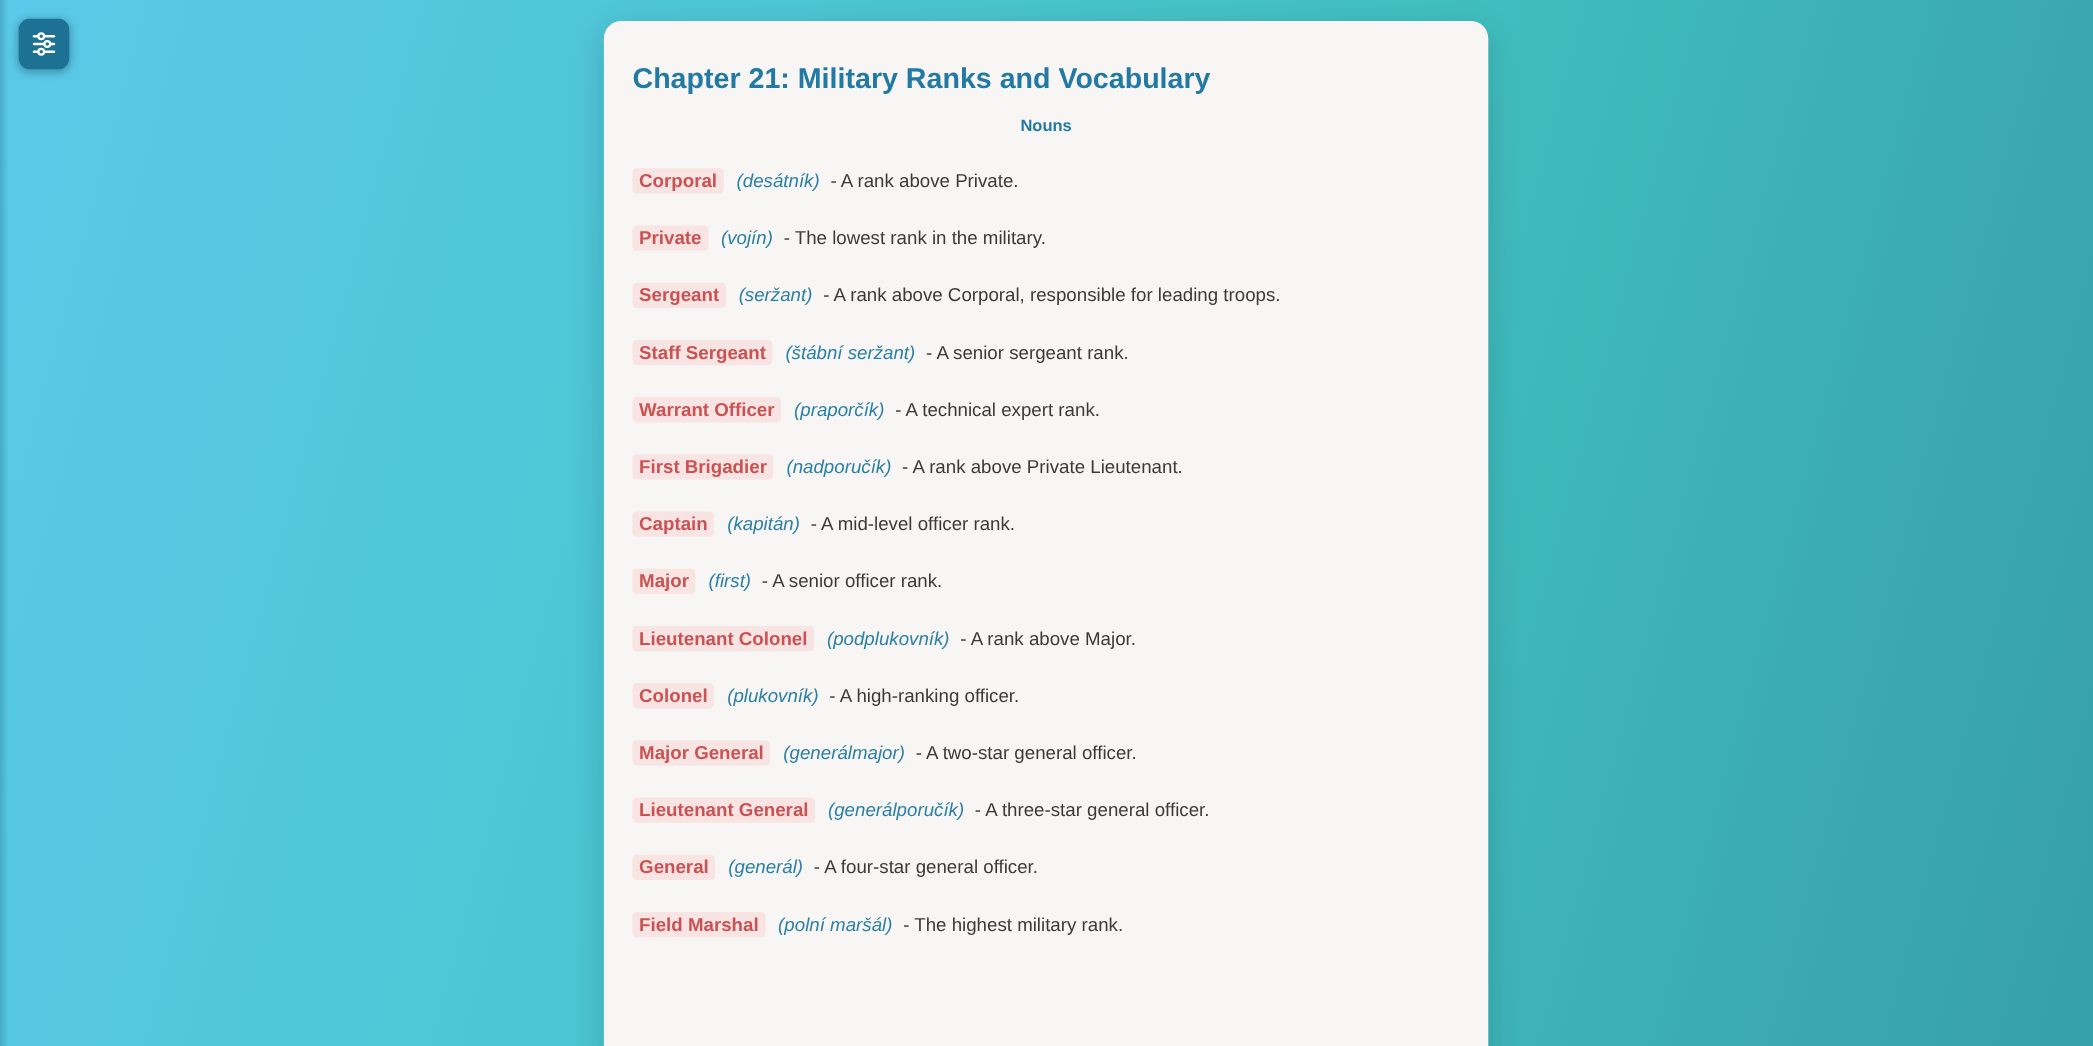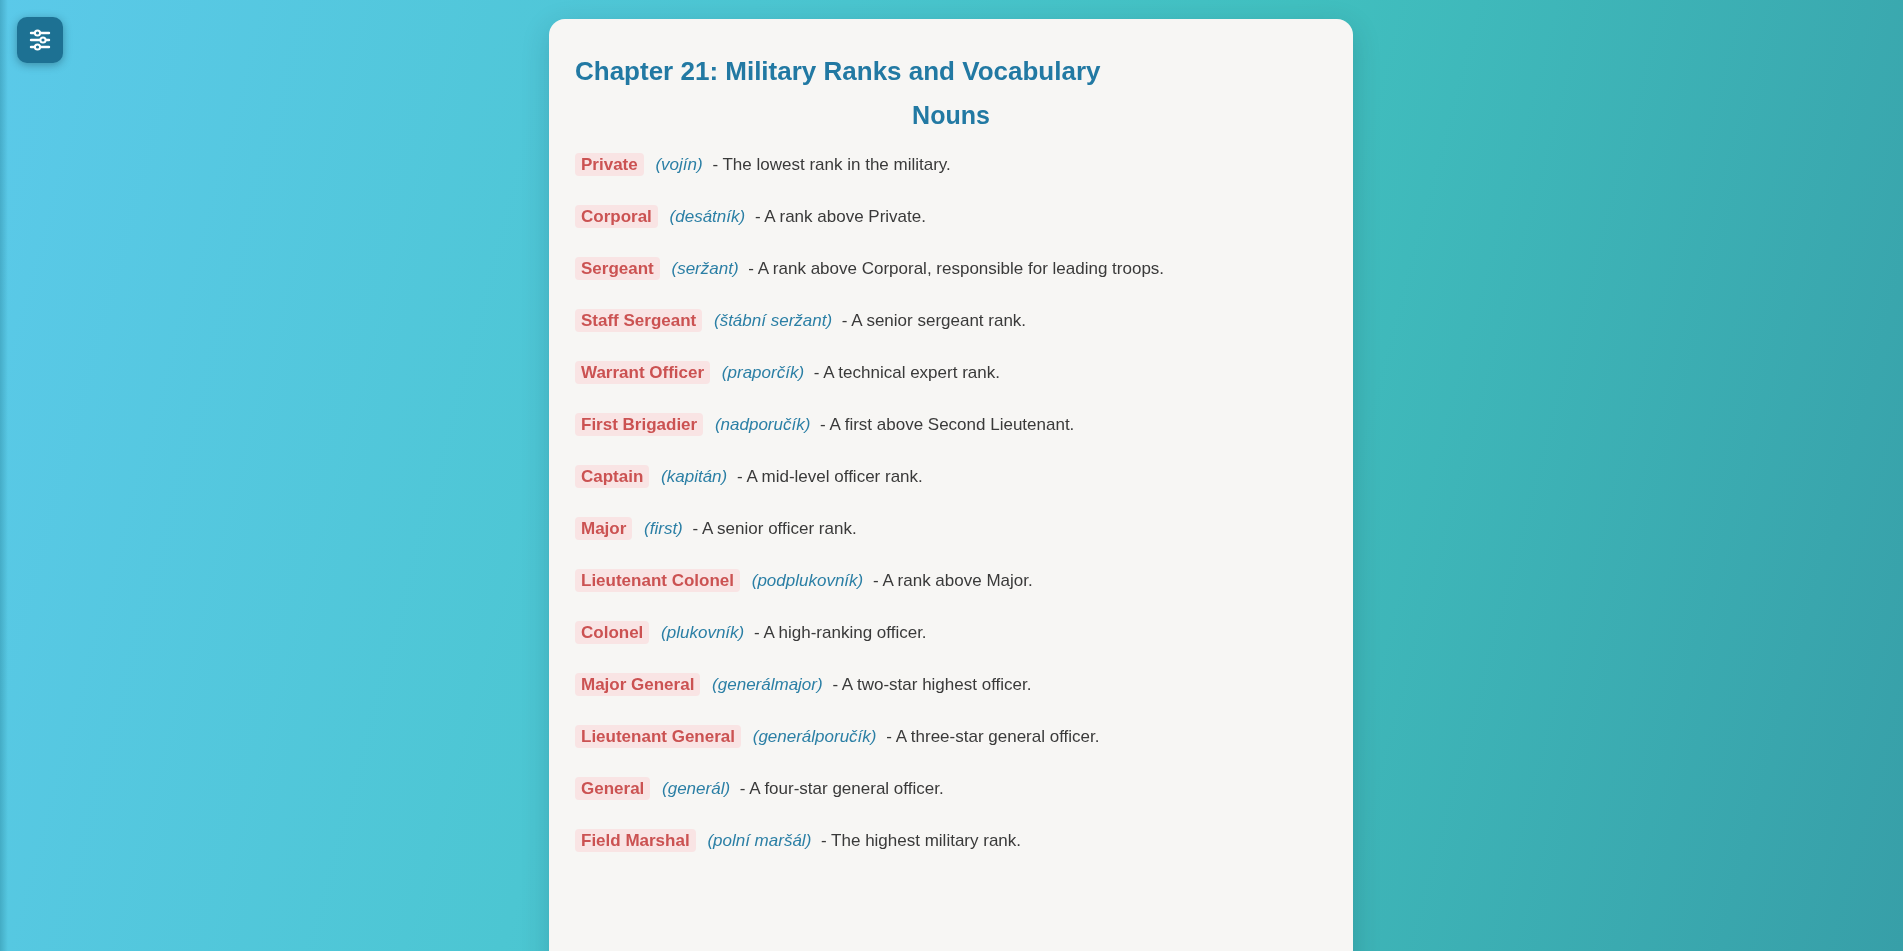--- a/index.html
+++ b/index.html
@@ -41,21 +41,21 @@
   }
   .card h1 {
     margin: 16px 0 0 0;
     font-size: 26px; line-height: 32px;
     font-weight: bold;
     color: #2279a3;
   }
   .card h2 {
     margin: 16px 0 0 0;
     text-align: center;
-    font-size: 25px; line-height: 24px;
+    font-size: 15px; line-height: 24px;
     font-weight: bold;
     color: #2279a3;
   }
   .vocab-list {
     margin-top: 26px;
   }
   .vocab-item {
     line-height: 24px;
     margin-bottom: 28px;
     font-size: 17px;
@@ -98,29 +98,29 @@
       </g>
     </svg>
   </span>
 </button>
 
 <div class="card">
   <h1>Chapter 21: Military Ranks and Vocabulary</h1>
   <h2>Nouns</h2>
   <div class="vocab-list">
   <div class="vocab-item">
+    <span class="term">Corporal</span>
+    <span class="translation">(desátník)</span>
+    <span class="description">- A rank above Private.</span>
+  </div>
+
+  <div class="vocab-item">
     <span class="term">Private</span>
     <span class="translation">(vojín)</span>
     <span class="description">- The lowest rank in the military.</span>
-  </div>
-
-  <div class="vocab-item">
-    <span class="term">Corporal</span>
-    <span class="translation">(desátník)</span>
-    <span class="description">- A rank above Private.</span>
   </div>
 
   <div class="vocab-item">
     <span class="term">Sergeant</span>
     <span class="translation">(seržant)</span>
     <span class="description">- A rank above Corporal, responsible for leading troops.</span>
   </div>
 
   <div class="vocab-item">
     <span class="term">Staff Sergeant</span>
@@ -131,21 +131,21 @@
   <div class="vocab-item">
     <span class="term">Warrant Officer</span>
     <span class="translation">(praporčík)</span>
     <span class="description">- A technical expert rank.</span>
   </div>
 
 
   <div class="vocab-item">
     <span class="term">First Brigadier</span>
     <span class="translation">(nadporučík)</span>
-    <span class="description">- A first above Second Lieutenant.</span>
+    <span class="description">- A rank above Private Lieutenant.</span>
   </div>
 
   <div class="vocab-item">
     <span class="term">Captain</span>
     <span class="translation">(kapitán)</span>
     <span class="description">- A mid-level officer rank.</span>
   </div>
 
   <div class="vocab-item">
     <span class="term">Major</span>
@@ -162,21 +162,21 @@
   <div class="vocab-item">
     <span class="term">Colonel</span>
     <span class="translation">(plukovník)</span>
     <span class="description">- A high-ranking officer.</span>
   </div>
 
 
   <div class="vocab-item">
     <span class="term">Major General</span>
     <span class="translation">(generálmajor)</span>
-    <span class="description">- A two-star highest officer.</span>
+    <span class="description">- A two-star general officer.</span>
   </div>
 
   <div class="vocab-item">
     <span class="term">Lieutenant General</span>
     <span class="translation">(generálporučík)</span>
     <span class="description">- A three-star general officer.</span>
   </div>
 
   <div class="vocab-item">
     <span class="term">General</span>

